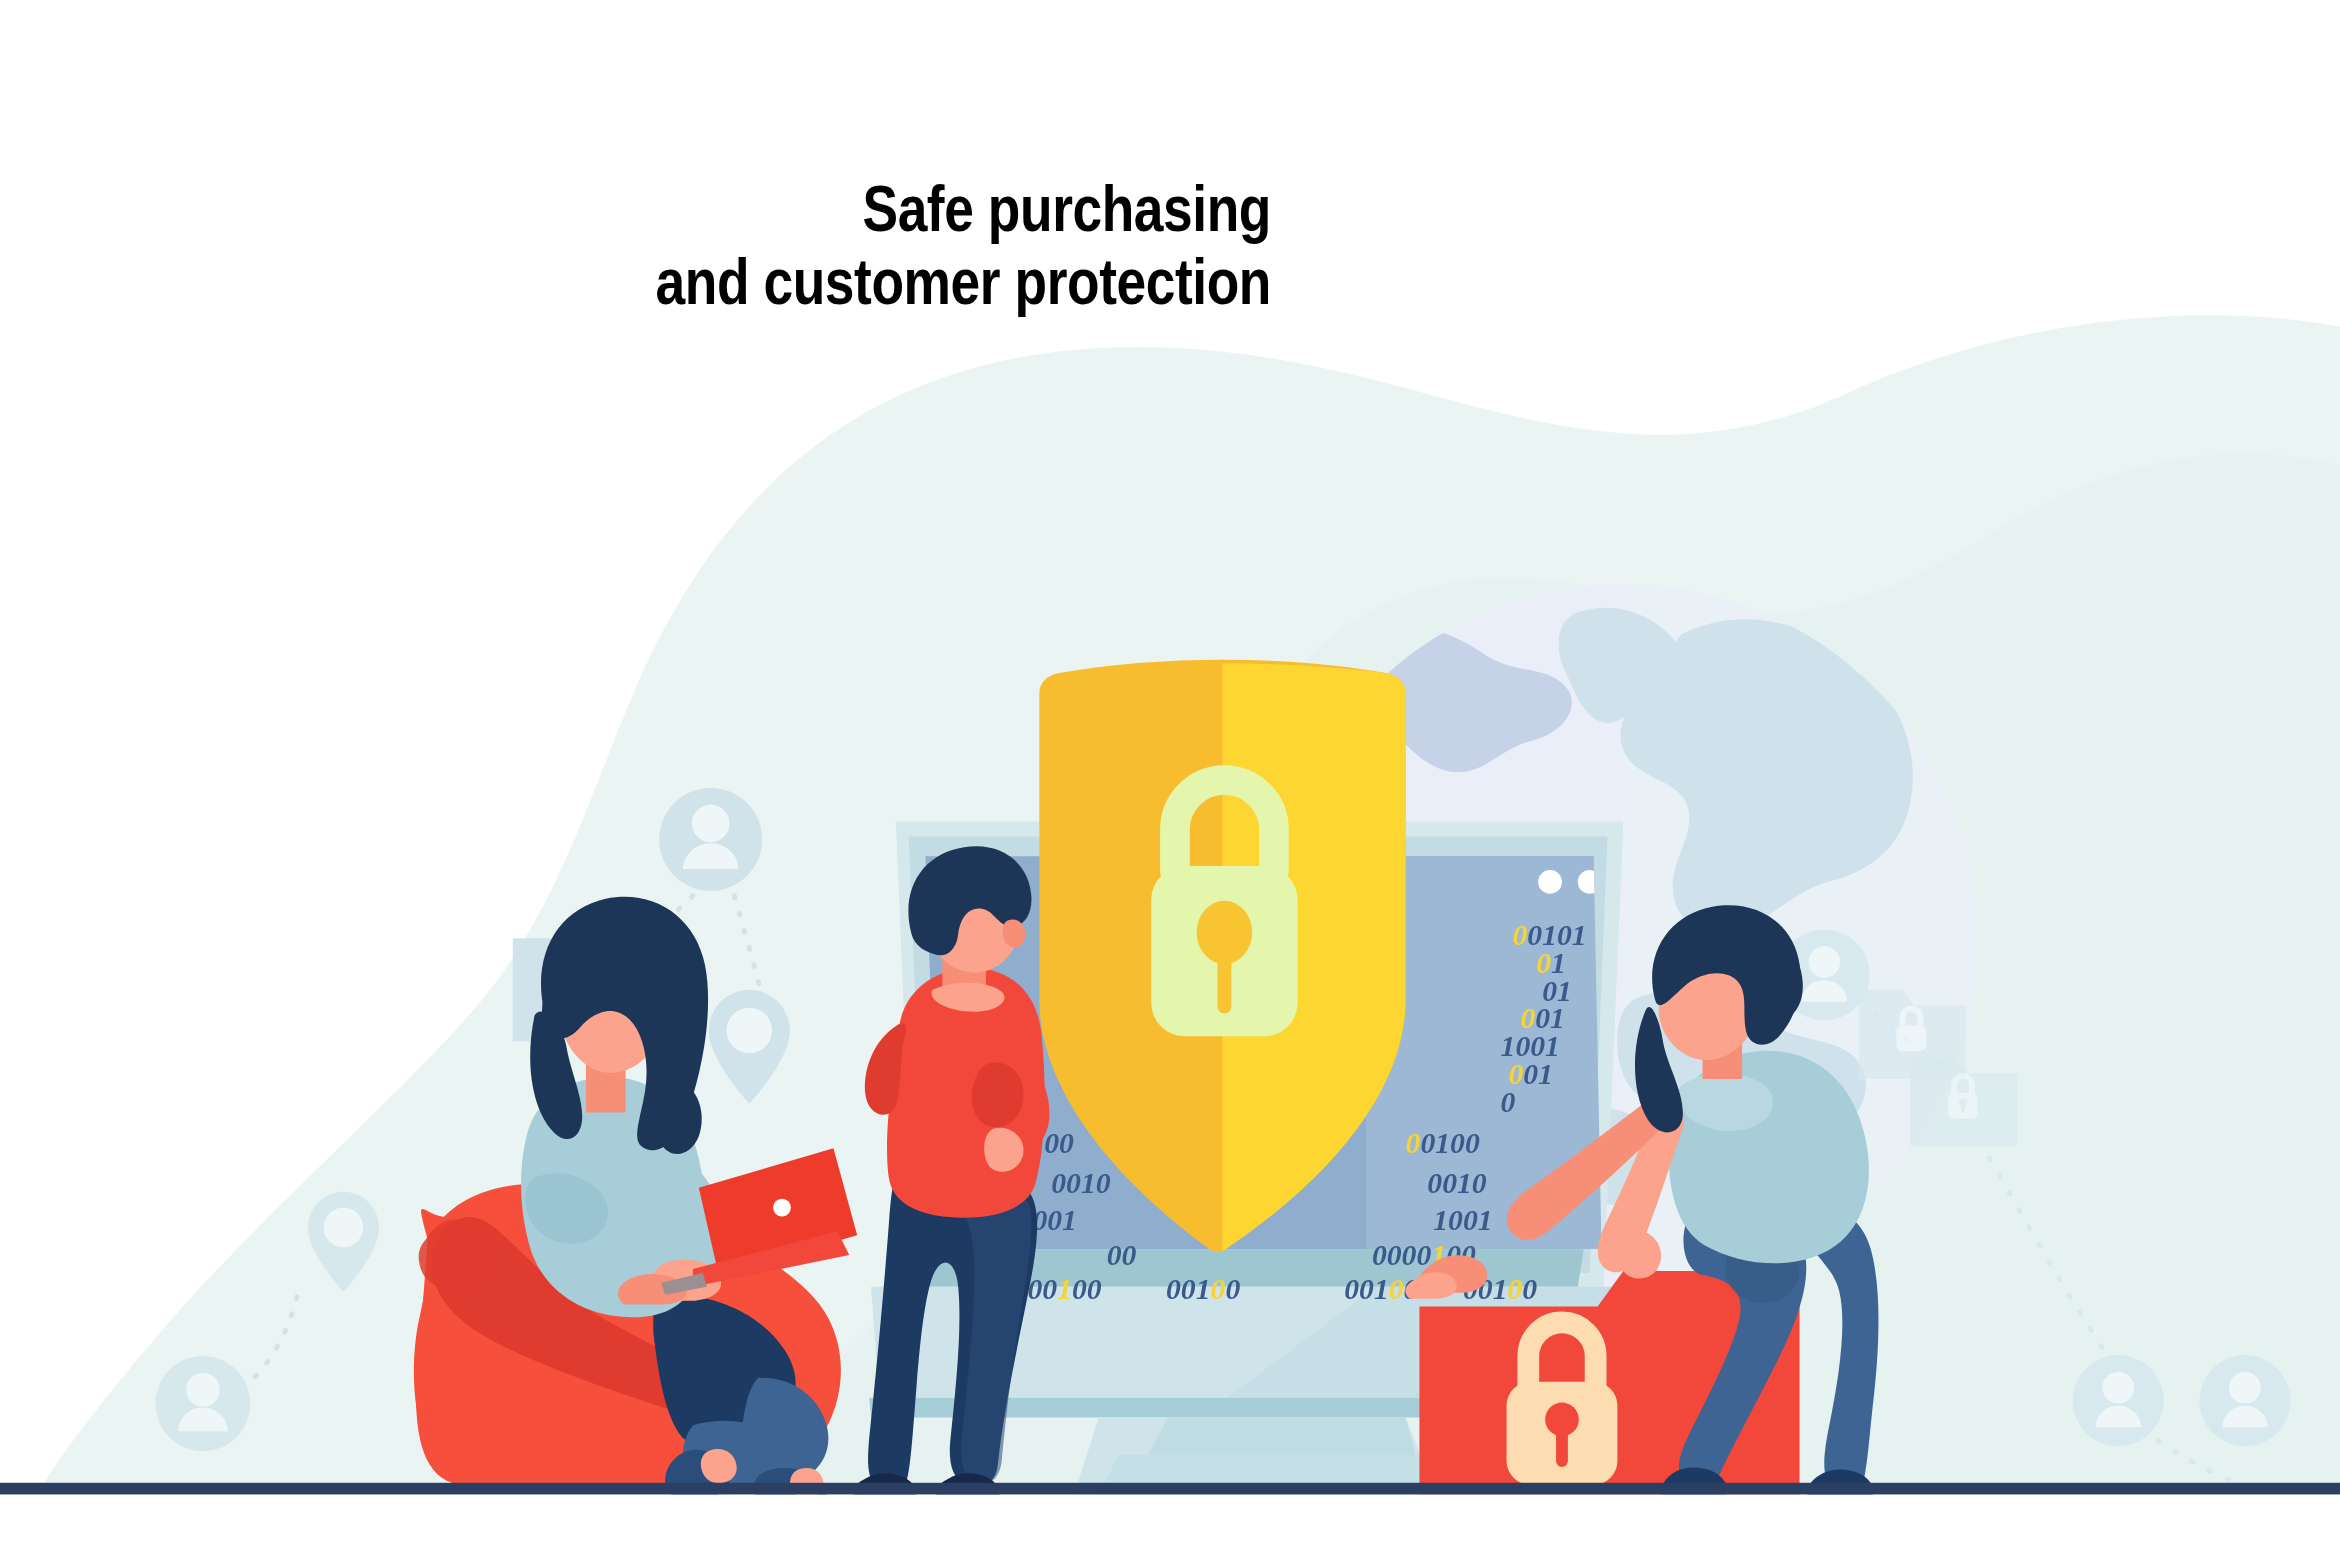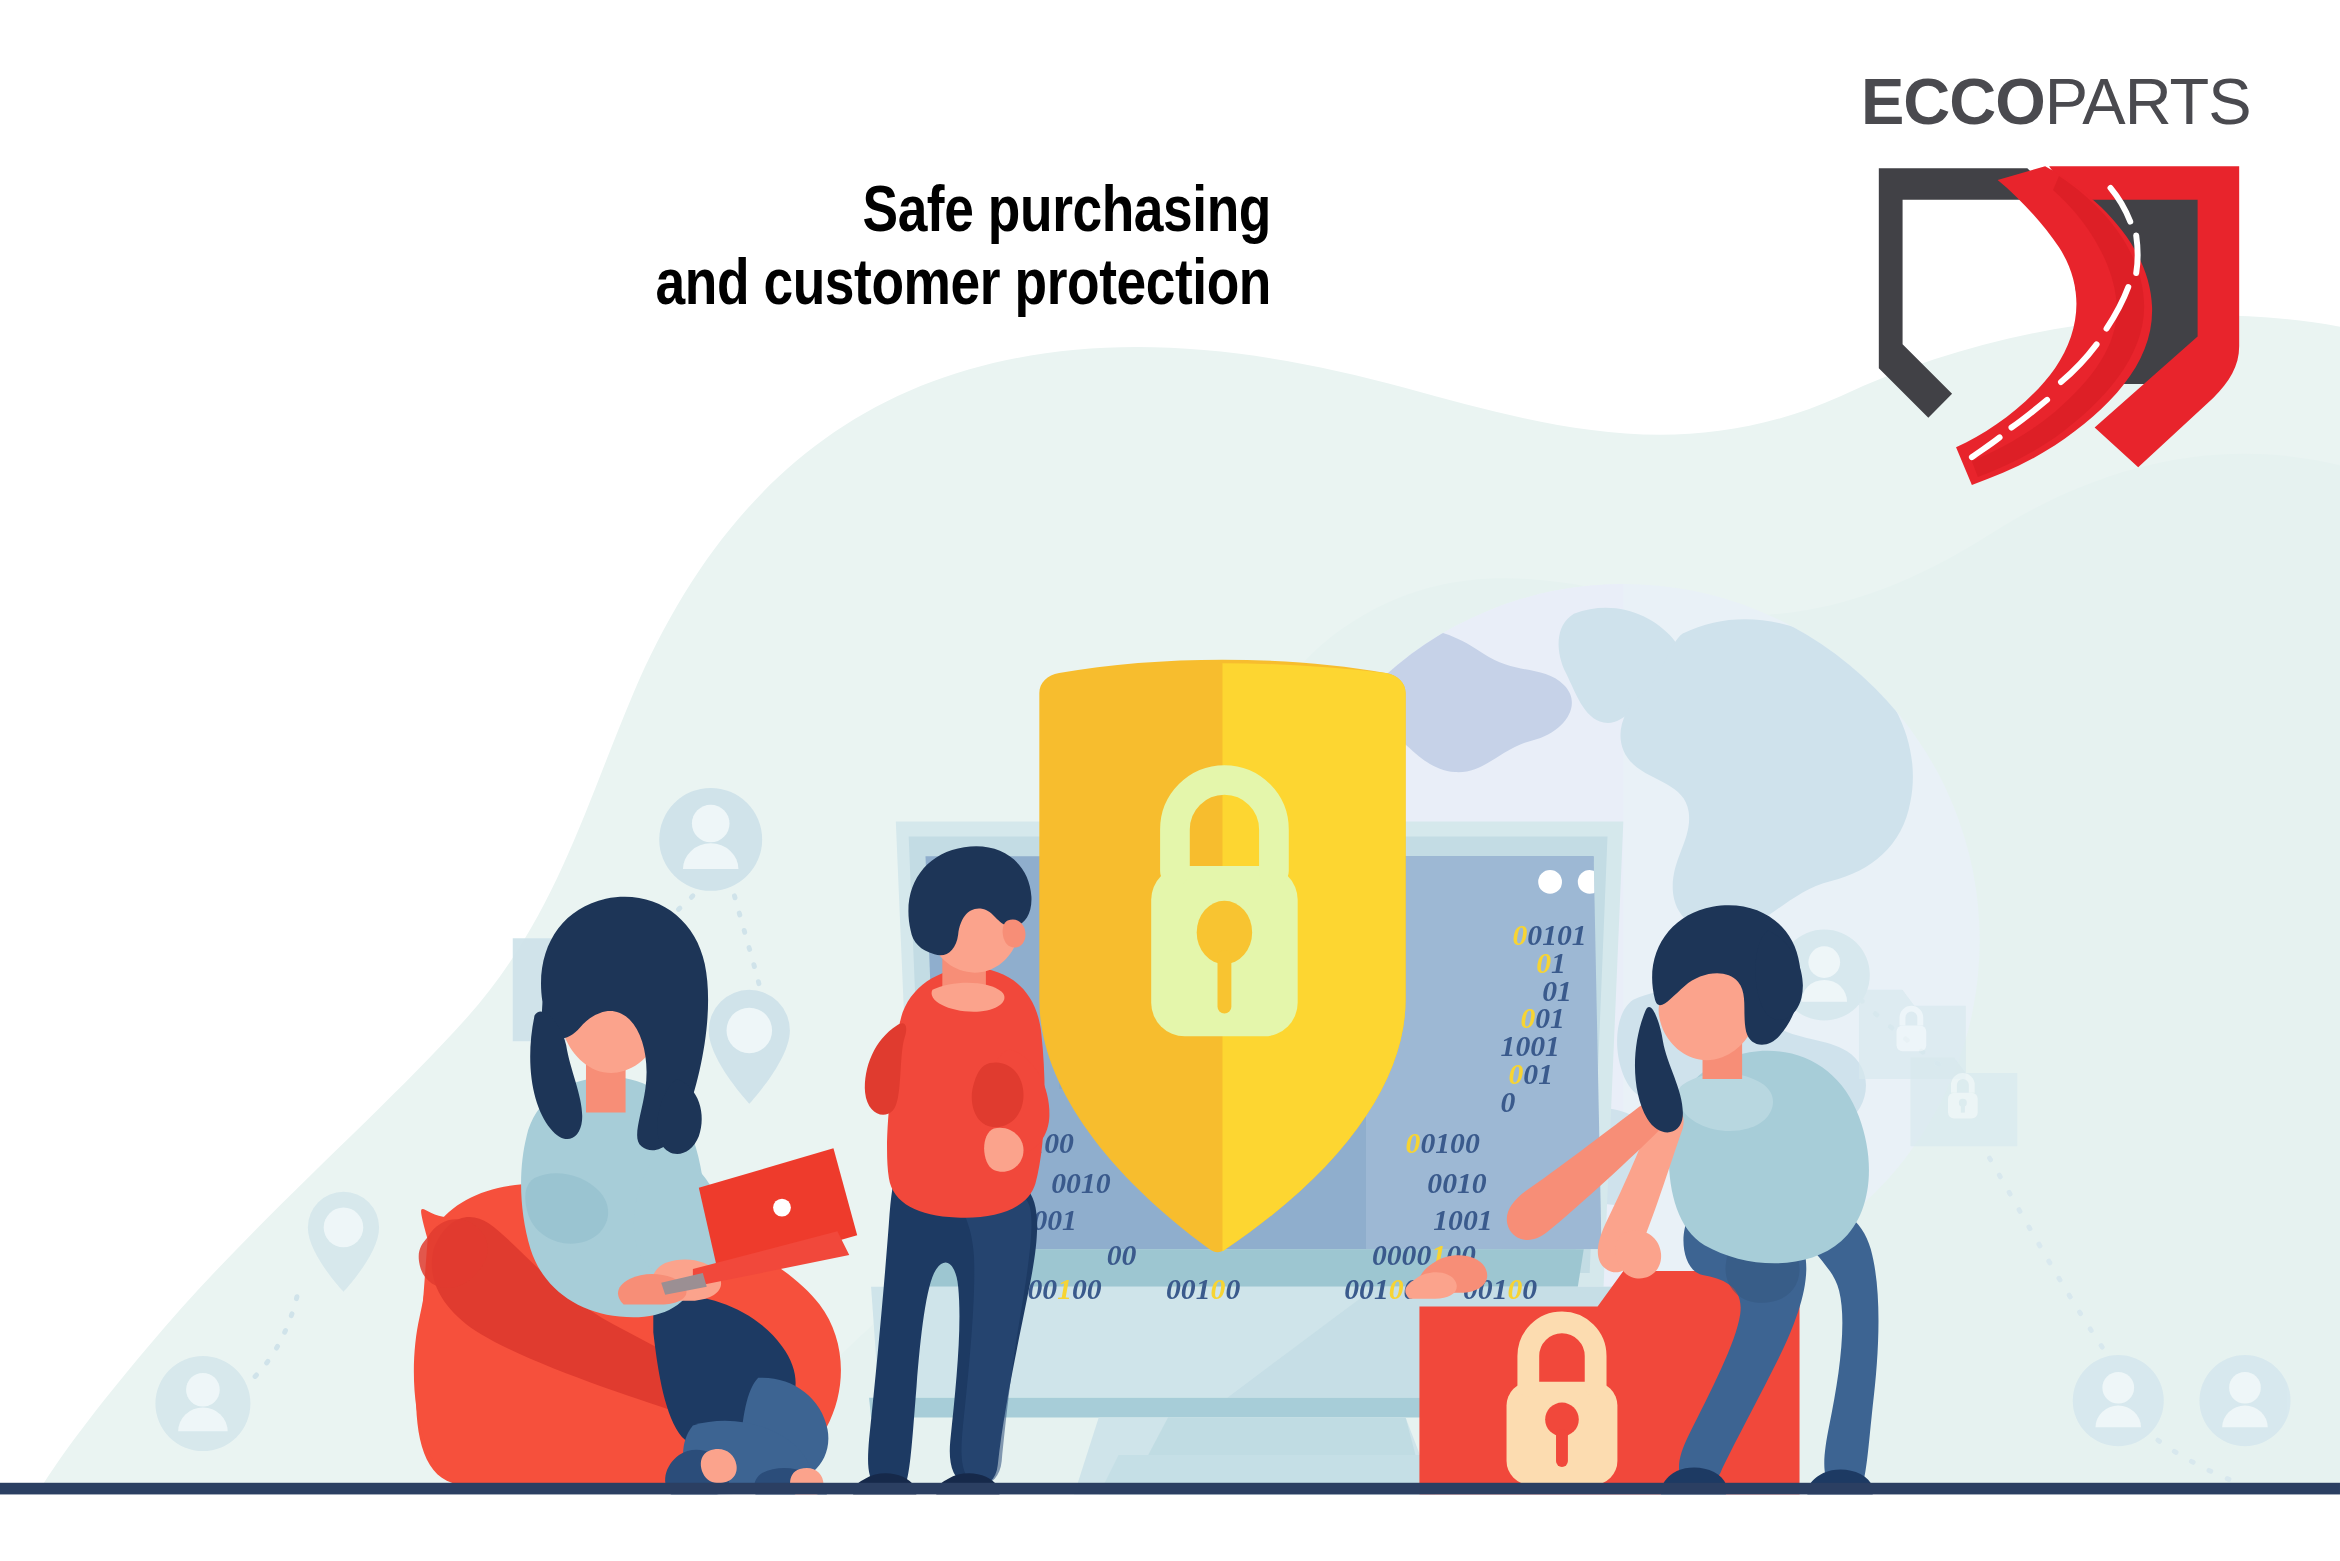--- a/index.html
+++ b/index.html
@@ -640,55 +640,15 @@
 
     <rect x="0" y="1498" width="2364" height="12" fill="#2b3f62"></rect>
     <rect x="0" y="1510" width="2364" height="67" fill="#ffffff"></rect>
   </svg>
 
   <div class="headline">
     <span class="ln">Safe purchasing</span>
     <span class="ln">and customer protection</span>
   </div>
 
-  <div class="logo-wrap">
-    <div class="logo-text">
-      <span class="ecco">ECCO</span><span class="parts">PARTS</span>
-    </div>
-    <svg class="logo-mark" viewBox="0 0 400 350">
-
-      <path d="M18 10 L168 10 L200 42 L42 42 L42 188 L92 238 L68 262 L18 212 Z" fill="#414146"></path>
-
-      <path d="M200 10 L370 10 L370 188 L330 228 L230 228 Z" fill="#414146"></path>
-
-      <path d="M190 8 L382 8 L382 190 C382 210, 372 226, 356 242
-               L280 312 L236 272 L340 180 L340 42 L214 42 Z" fill="#e8242c"></path>
-
-      <path d="M186 8
-               C 250 44, 292 96, 294 150
-               C 296 206, 252 252, 196 290
-               C 168 308, 140 320, 112 330
-               L 96 292
-               C 132 276, 172 246, 196 212
-               C 222 174, 226 130, 200 90
-               C 184 66, 160 40, 138 22 Z" fill="#e8242c"></path>
-      <path d="M200 18
-               C 254 54, 286 102, 286 150
-               C 286 200, 246 246, 196 282
-               C 170 300, 144 312, 118 322
-               L 112 306
-               C 140 294, 170 278, 196 256
-               C 238 220, 262 184, 258 144
-               C 254 104, 228 62, 194 32 Z" fill="#c9161d" opacity="0.35"></path>
-
-      <g stroke="#ffffff" stroke-width="6" stroke-linecap="round" fill="none">
-        <path d="M252 30 C 262 42, 268 54, 272 64"></path>
-        <path d="M278 78 C 280 92, 280 104, 278 116"></path>
-        <path d="M270 130 C 264 146, 256 160, 248 172"></path>
-        <path d="M238 188 C 226 204, 214 216, 202 226"></path>
-        <path d="M188 244 C 176 254, 164 264, 152 272"></path>
-        <path d="M140 282 C 130 290, 120 296, 112 302"></path>
-      </g>
-    </svg>
-  </div>
 
 </div>
 
 
 </body></html>

